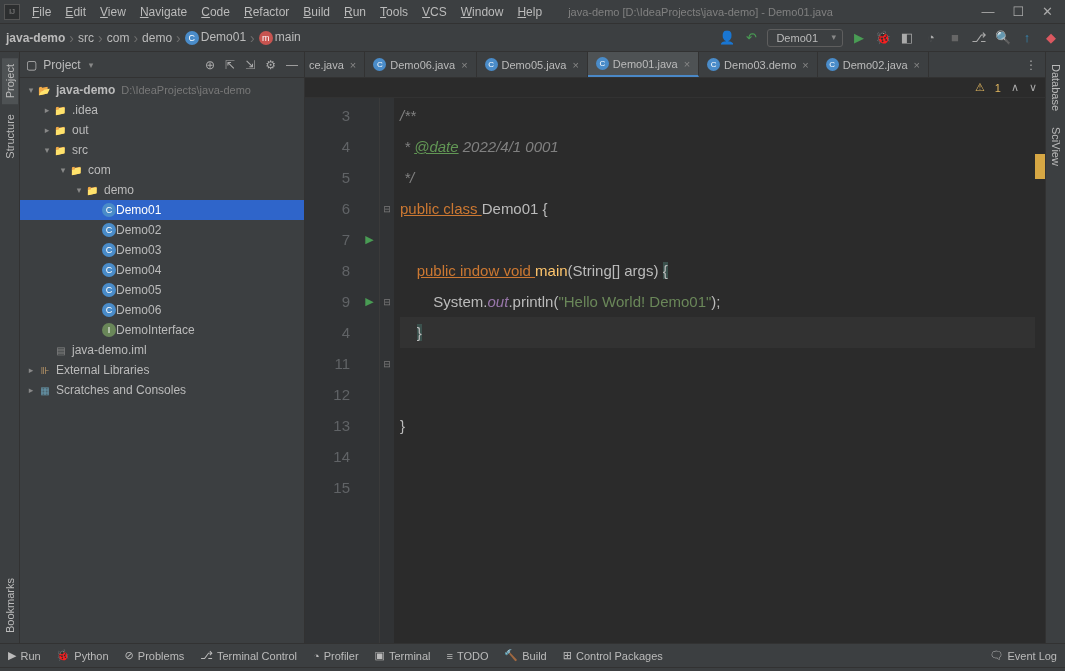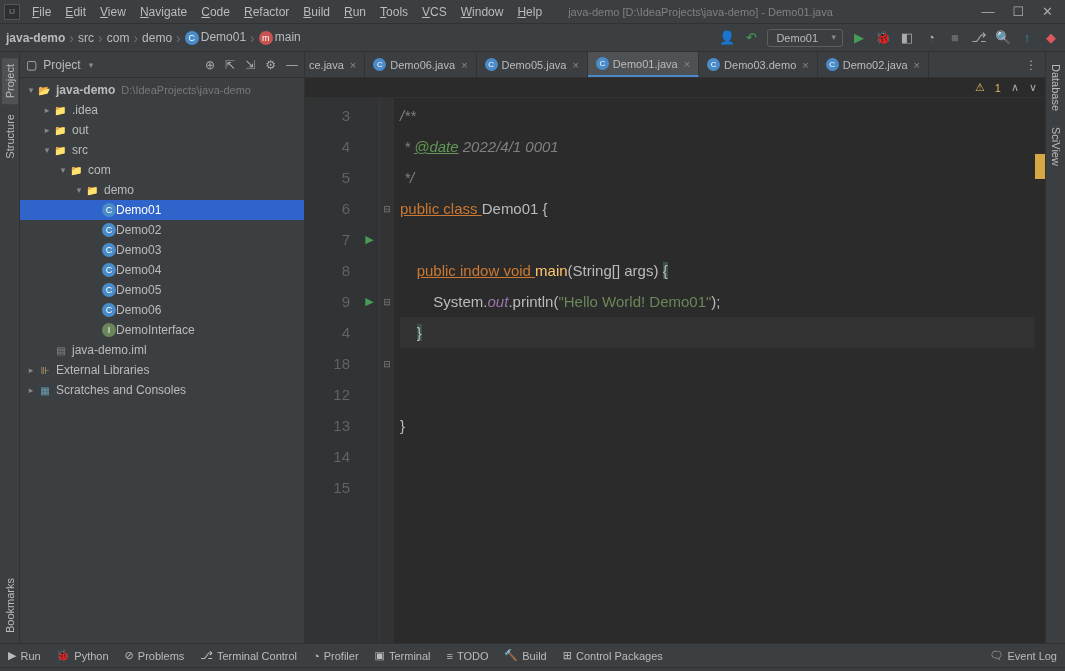--- a/index.html
+++ b/index.html
@@ -289,21 +289,21 @@
     <div class="editor-body">
       <div class="gutter-nums" id="gutter-nums">
           <div>3</div>
           <div>4</div>
           <div>5</div>
           <div>6</div>
           <div>7</div>
           <div>8</div>
           <div>9</div>
           <div>4</div>
-          <div>18</div>
+          <div>11</div>
           <div>12</div>
           <div>13</div>
           <div>14</div>
           <div>15</div>
         </div>
       <div class="gutter-icons" id="gutter-icons">
           <div></div>
           <div></div>
           <div></div>
           <div></div>

